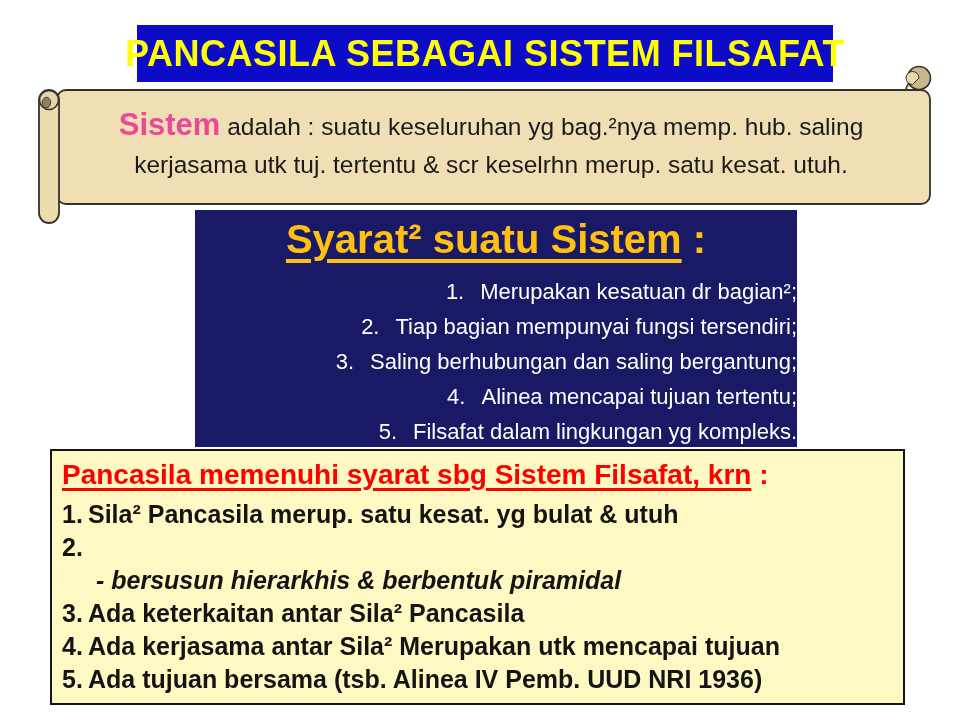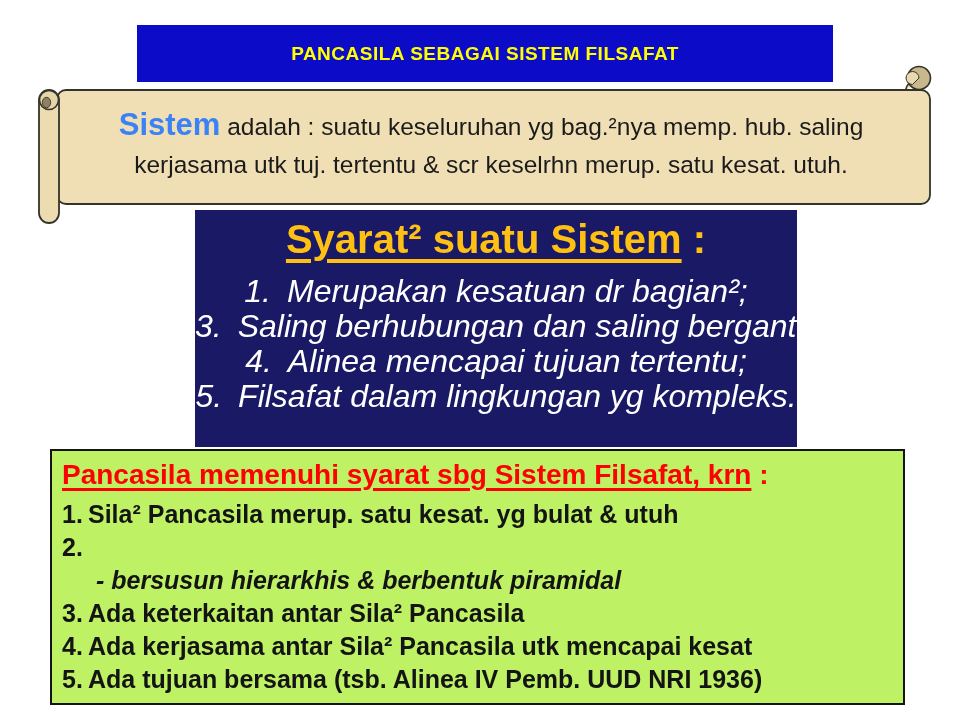--- a/index.html
+++ b/index.html
@@ -6,47 +6,47 @@
   .slide{
     position:relative;width:960px;height:720px;background:#ffffff;overflow:hidden;
     font-family:"Liberation Sans","DejaVu Sans",sans-serif;
   }
   
   .title-bar{
     position:absolute;left:137px;top:25px;width:696px;height:57px;
     background:#0B0BC8;display:flex;align-items:center;justify-content:center;
   }
   .title-bar span{
-    color:#FFFF00;font-size:19px;font-weight:bold;letter-spacing:.5px;white-space:nowrap;
+    color:#FFFF00;font-size:36px;font-weight:bold;letter-spacing:.5px;white-space:nowrap;
   }
   
   .scroll-svg{position:absolute;left:0;top:0;}
   .scroll-text{
     position:absolute;left:72px;top:106px;width:838px;
     text-align:center;font-size:24.5px;line-height:38px;color:#1b1b1b;
   }
-  .scroll-text .term{font-size:31px;font-weight:bold;color:#3b82f6;}
+  .scroll-text .term{font-size:31px;font-weight:bold;color:#ec4899;}
   
   .navy-box{
     position:absolute;left:173px;top:210px;width:602px;height:237px;
     background:#191966;color:#FFFFFF;margin-left:22px;
   }
   .navy-heading{
     margin-top:7px;text-align:center;font-size:40px;font-weight:bold;color:#FFC013;white-space:nowrap;
   }
   .navy-heading .u{
     text-decoration:underline;text-decoration-thickness:4px;text-underline-offset:6px;
   }
   .navy-items{margin-top:12px;}
-  .navy-line{text-align:center;font-size:32px;line-height:35px;white-space:nowrap;font-style:italic;}
+  .navy-line{text-align:right;font-size:22px;line-height:35px;white-space:nowrap;}
   .navy-line .num{margin-right:16px;}
   
   .yellow-box{
     position:absolute;left:50px;top:449px;width:851px;height:252px;
-    background:#bef264;border:2px solid #141414;color:#141414;
+    background:#fef9c3;border:2px solid #141414;color:#141414;
   }
   .yellow-heading{
     margin:8px 0 0 10px;font-size:28px;font-weight:bold;color:#FF0000;white-space:nowrap;
   }
   .yellow-heading .u{
     text-decoration:underline;text-decoration-thickness:3px;text-underline-offset:4px;
   }
   .yellow-items{margin-top:7px;}
   .y-row{
     display:flex;padding-left:10px;font-size:25px;font-weight:bold;line-height:33px;white-space:nowrap;
@@ -82,20 +82,21 @@
 
   <div class="scroll-text">
     <span class="term">Sistem</span><span> adalah : suatu keseluruhan yg bag.²nya memp. hub. saling</span><br>
     <span>kerjasama utk tuj. tertentu &amp; scr keselrhn merup. satu kesat. utuh.</span>
   </div>
 
   <div class="navy-box">
     <div class="navy-heading"><span class="u">Syarat² suatu Sistem</span><span> :</span></div>
     <div class="navy-items">
       <div class="navy-line"><span class="num">1.</span><span>Merupakan kesatuan dr bagian²;</span></div>
+      <div class="navy-line"><span class="num">2.</span><span>Tiap bagian mempunyai fungsi tersendiri;</span></div>
       <div class="navy-line"><span class="num">3.</span><span>Saling berhubungan dan saling bergantung;</span></div>
       <div class="navy-line"><span class="num">4.</span><span>Alinea mencapai tujuan tertentu;</span></div>
       <div class="navy-line"><span class="num">5.</span><span>Filsafat dalam lingkungan yg kompleks.</span></div>
     </div>
   </div>
 
   <div class="yellow-box">
     <div class="yellow-heading"><span class="u">Pancasila memenuhi syarat sbg Sistem Filsafat, krn</span><span> :</span></div>
     <div class="yellow-items">
       <div class="y-row">
@@ -107,21 +108,21 @@
         </div>
       <div class="y-row sub">
           <span>- bersusun hierarkhis &amp; berbentuk piramidal</span>
         </div>
       <div class="y-row">
           <span class="num">3.</span>
           <span>Ada keterkaitan antar Sila² Pancasila</span>
         </div>
       <div class="y-row">
           <span class="num">4.</span>
-          <span>Ada kerjasama antar Sila² Pancasila utk mencapai kesat</span>
+          <span>Ada kerjasama antar Sila² Merupakan utk mencapai tujuan</span>
         </div>
       <div class="y-row">
           <span class="num">5.</span>
           <span>Ada tujuan bersama (tsb. Alinea IV Pemb. UUD NRI 1936)</span>
         </div>
     </div>
   </div>
 
 </div>
 

